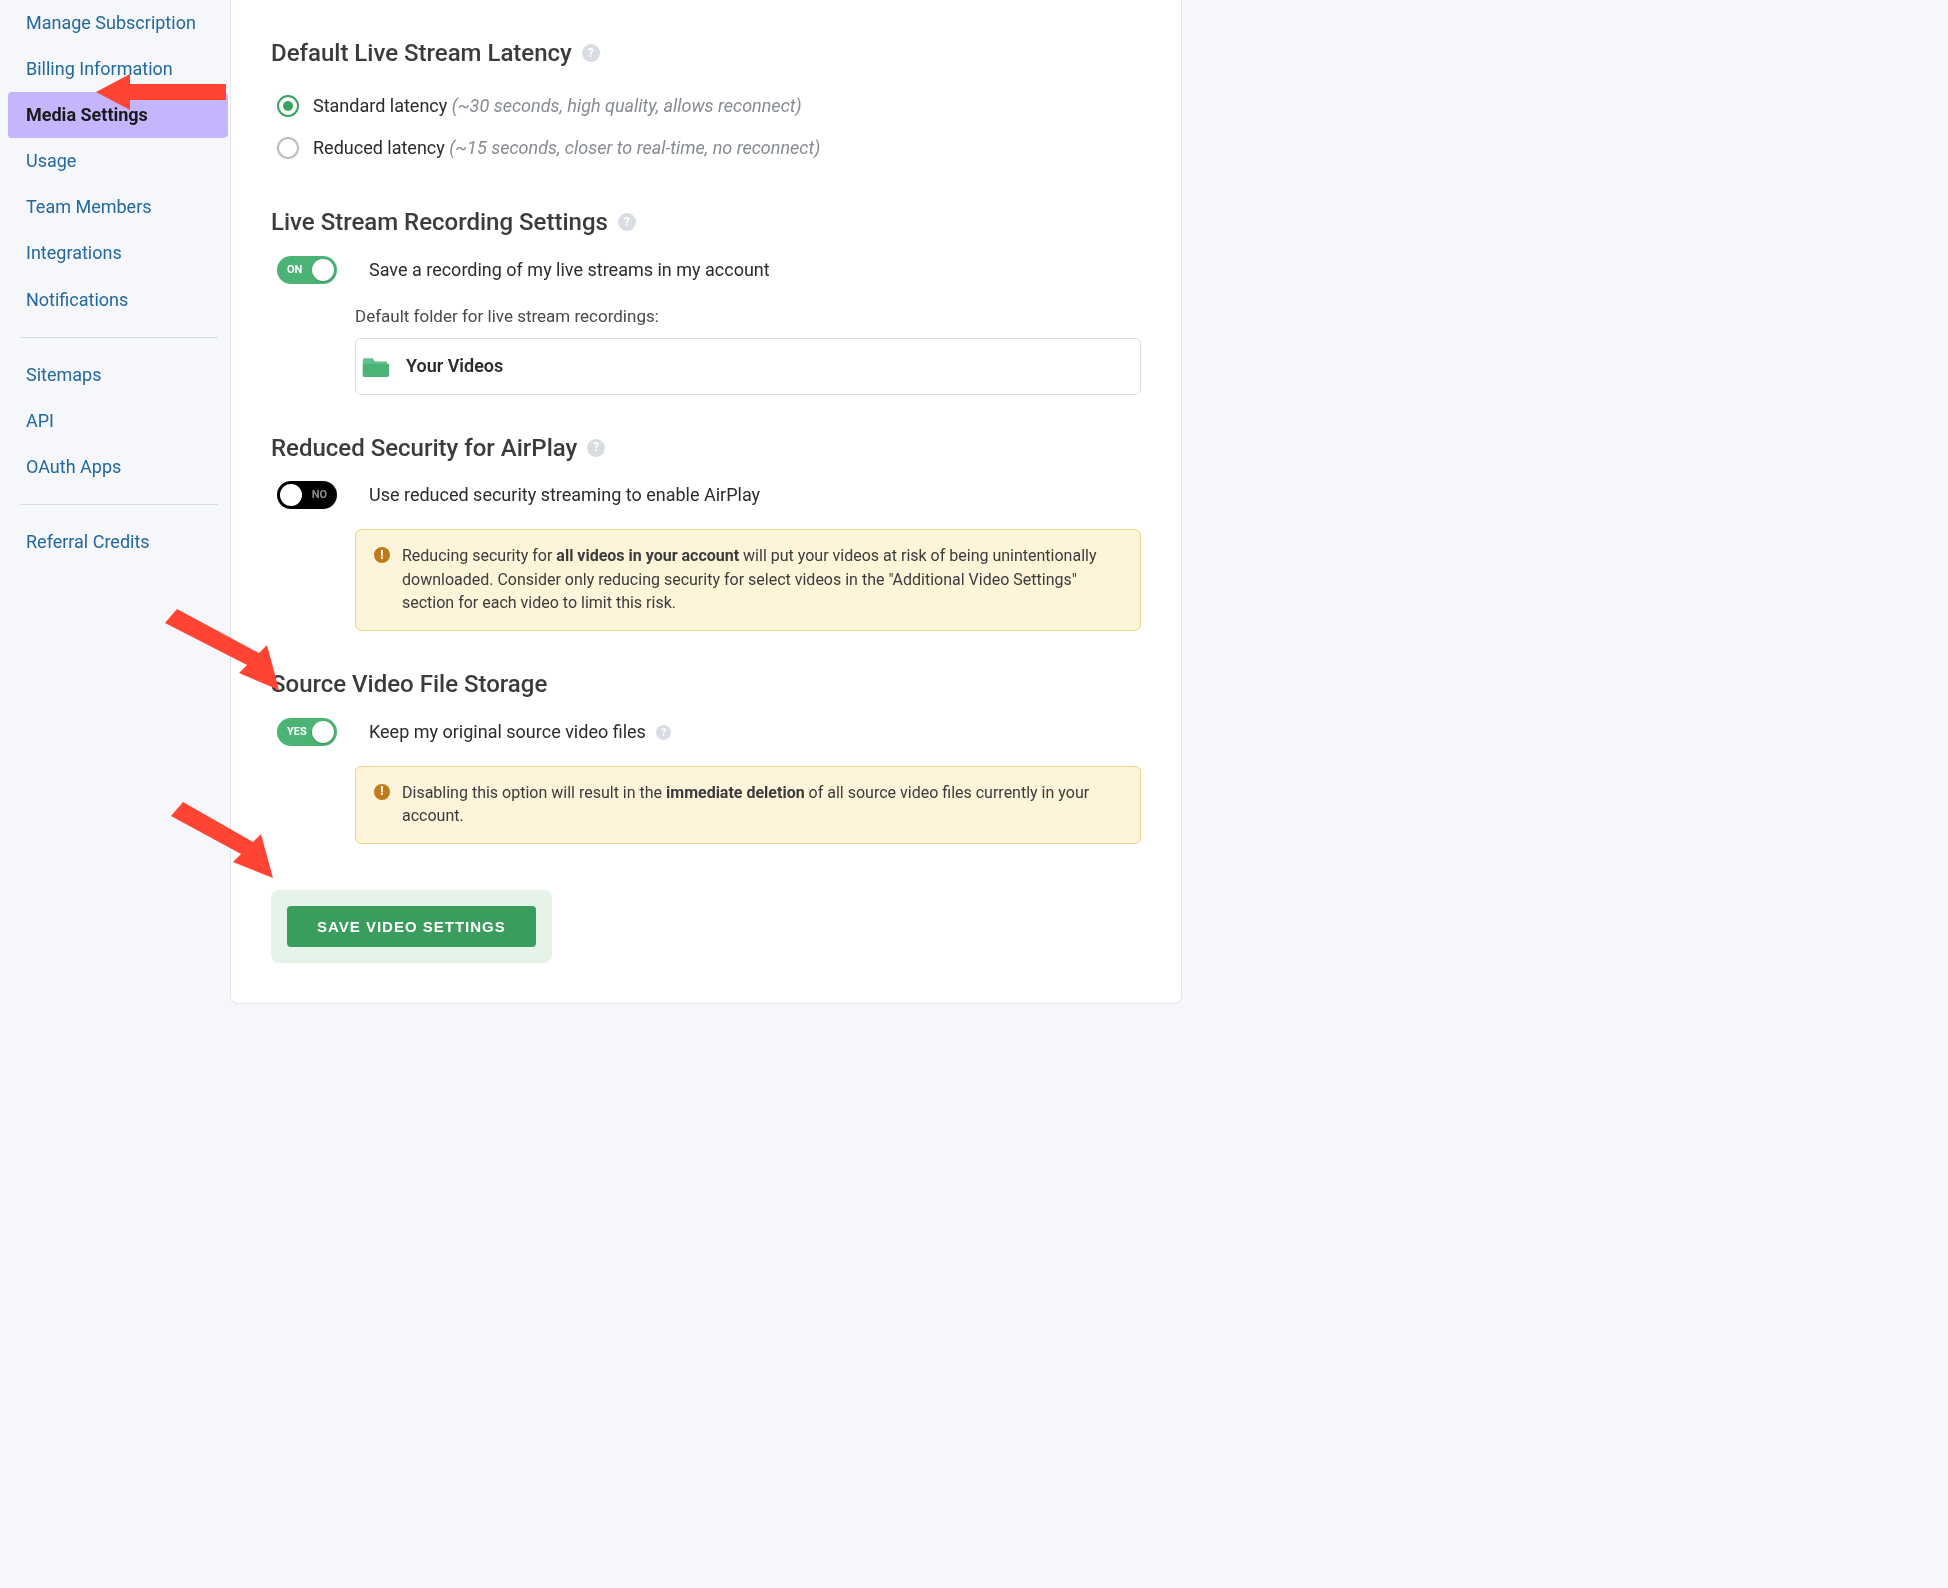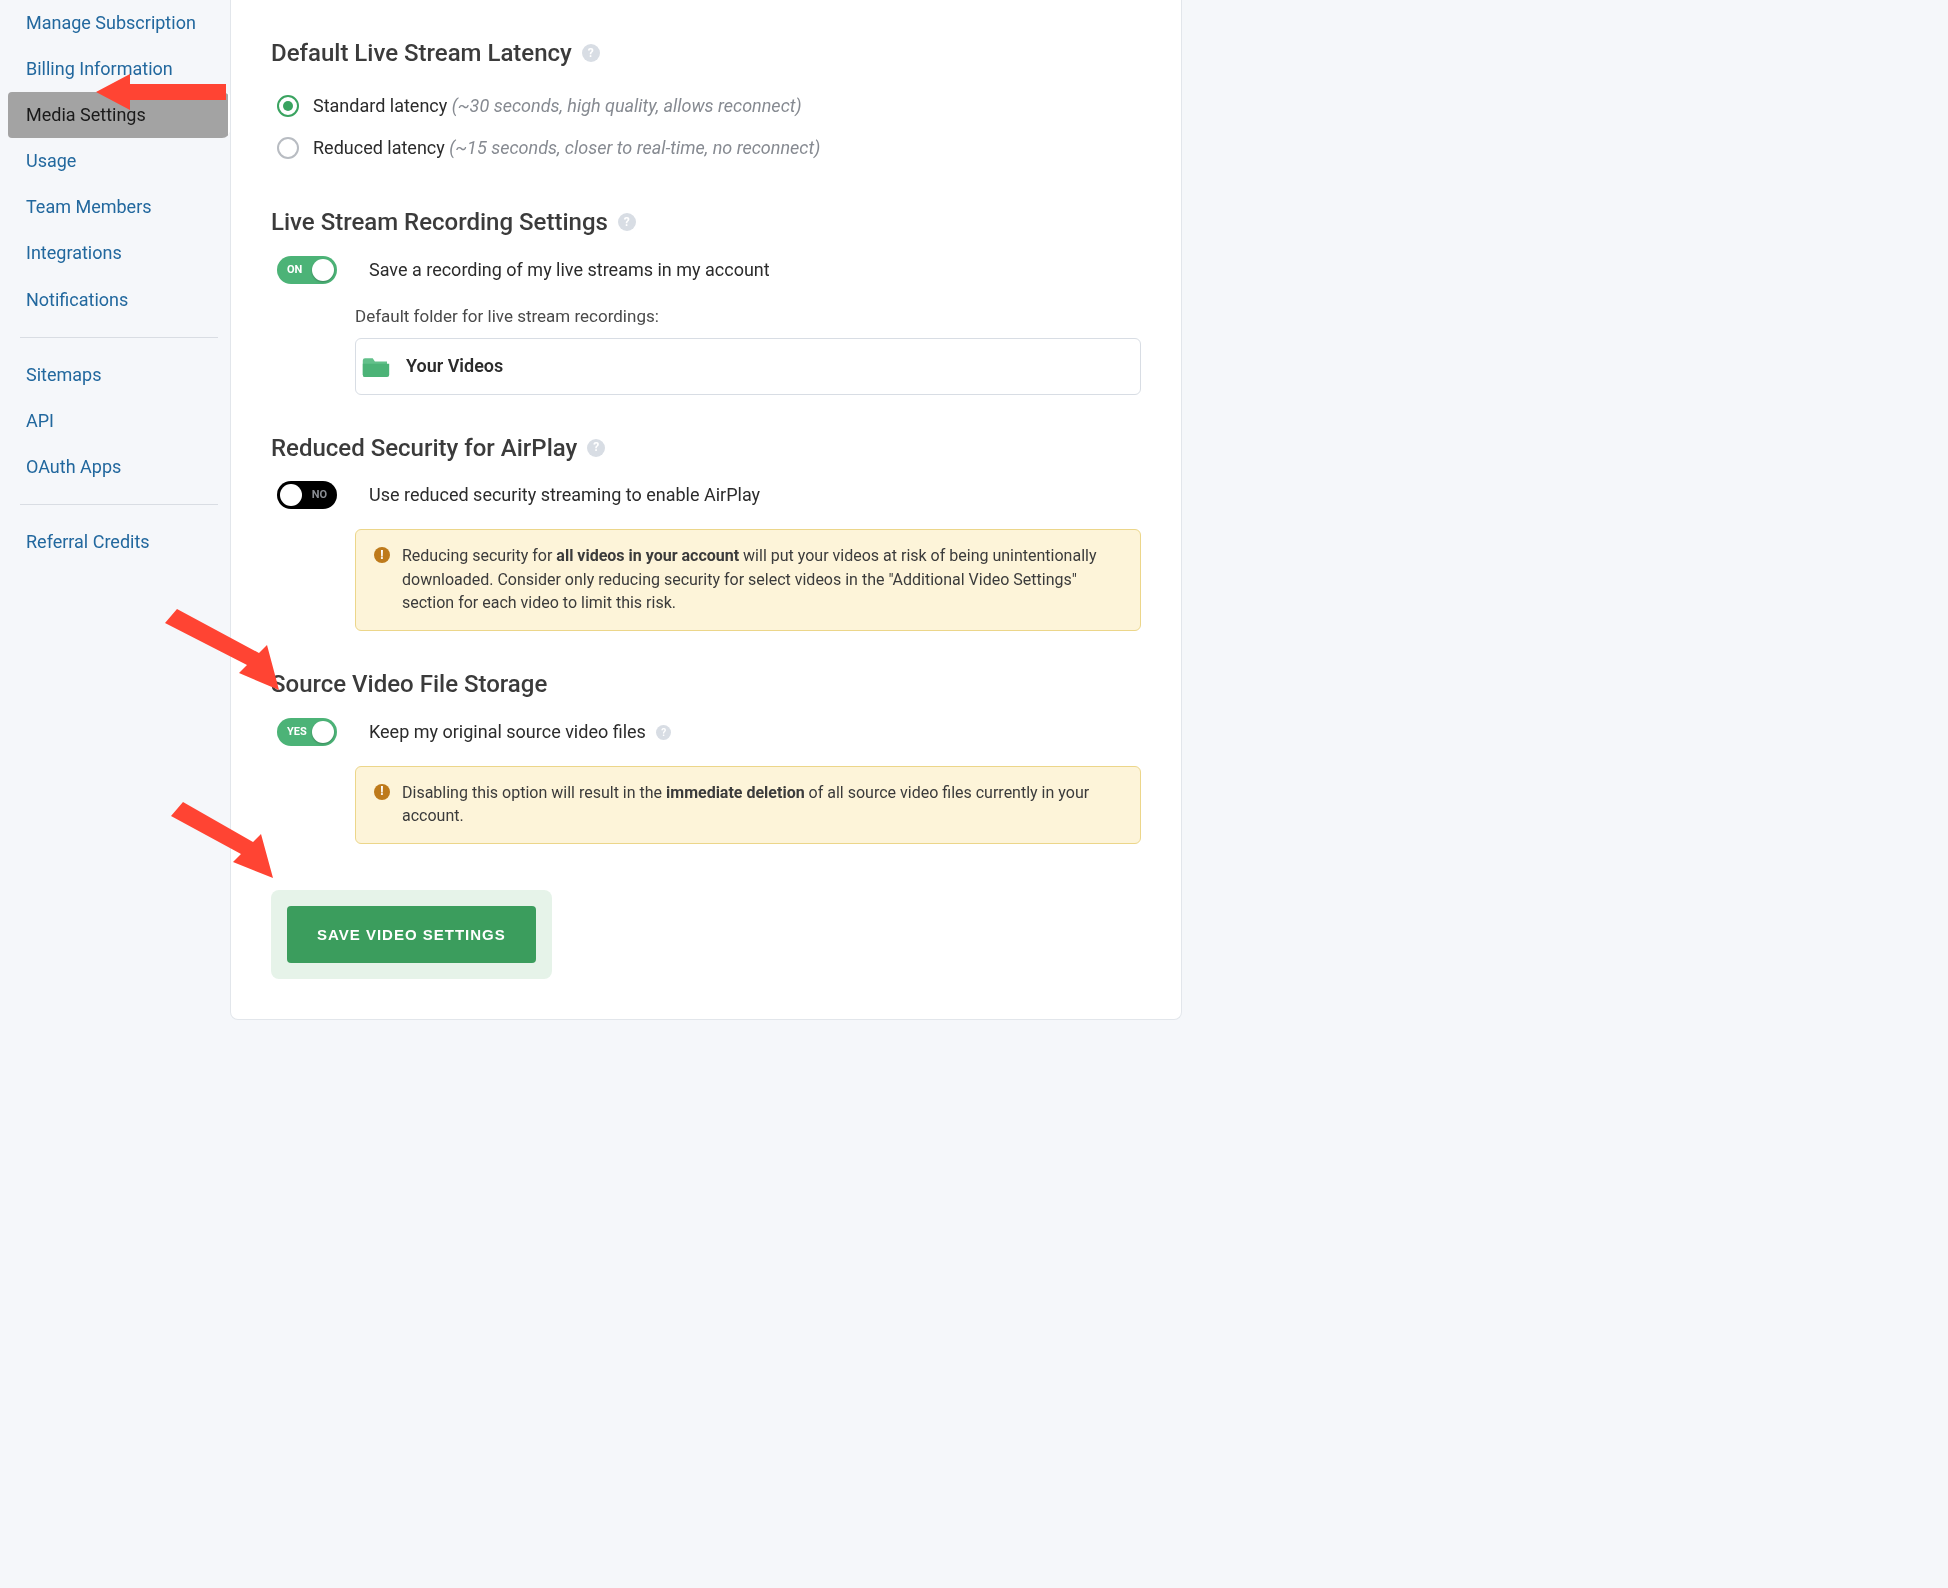--- a/index.html
+++ b/index.html
@@ -24,22 +24,22 @@
     .sidebar-item {
       display: block;
       padding: 10px 18px 10px 18px;
       color: #22689e;
       font-size: 18px;
       cursor: pointer;
       text-align: left;
     }
     .sidebar-item.active {
       color: #1a1a1a;
-      font-weight: 400;
-      background: #a3a3a3;
+      font-weight: 700;
+      background: #c4b5fd;
       border-radius: 4px 8px 8px 4px;
       position: relative;
     }
     .sidebar-item.active::after{
       content:"";
       position:absolute;
       right:-10px;
       top:0;
       width:0;height:0;
       border-top: 22px solid transparent;
@@ -195,21 +195,21 @@
       background:#e6f3e9;
       border-radius:8px;
       padding:16px;
       margin-top:46px;
     }
     .save-btn{
       background:#3b9d5d;
       color:#fff;
       border:none;
       border-radius:4px;
-      padding:20px 30px;
+      padding:12px 30px;
       font-size:15px;
       font-weight:700;
       letter-spacing:1px;
       cursor:pointer;
     }
     
     .arrow{
       position:absolute;
       pointer-events:none;
     }

